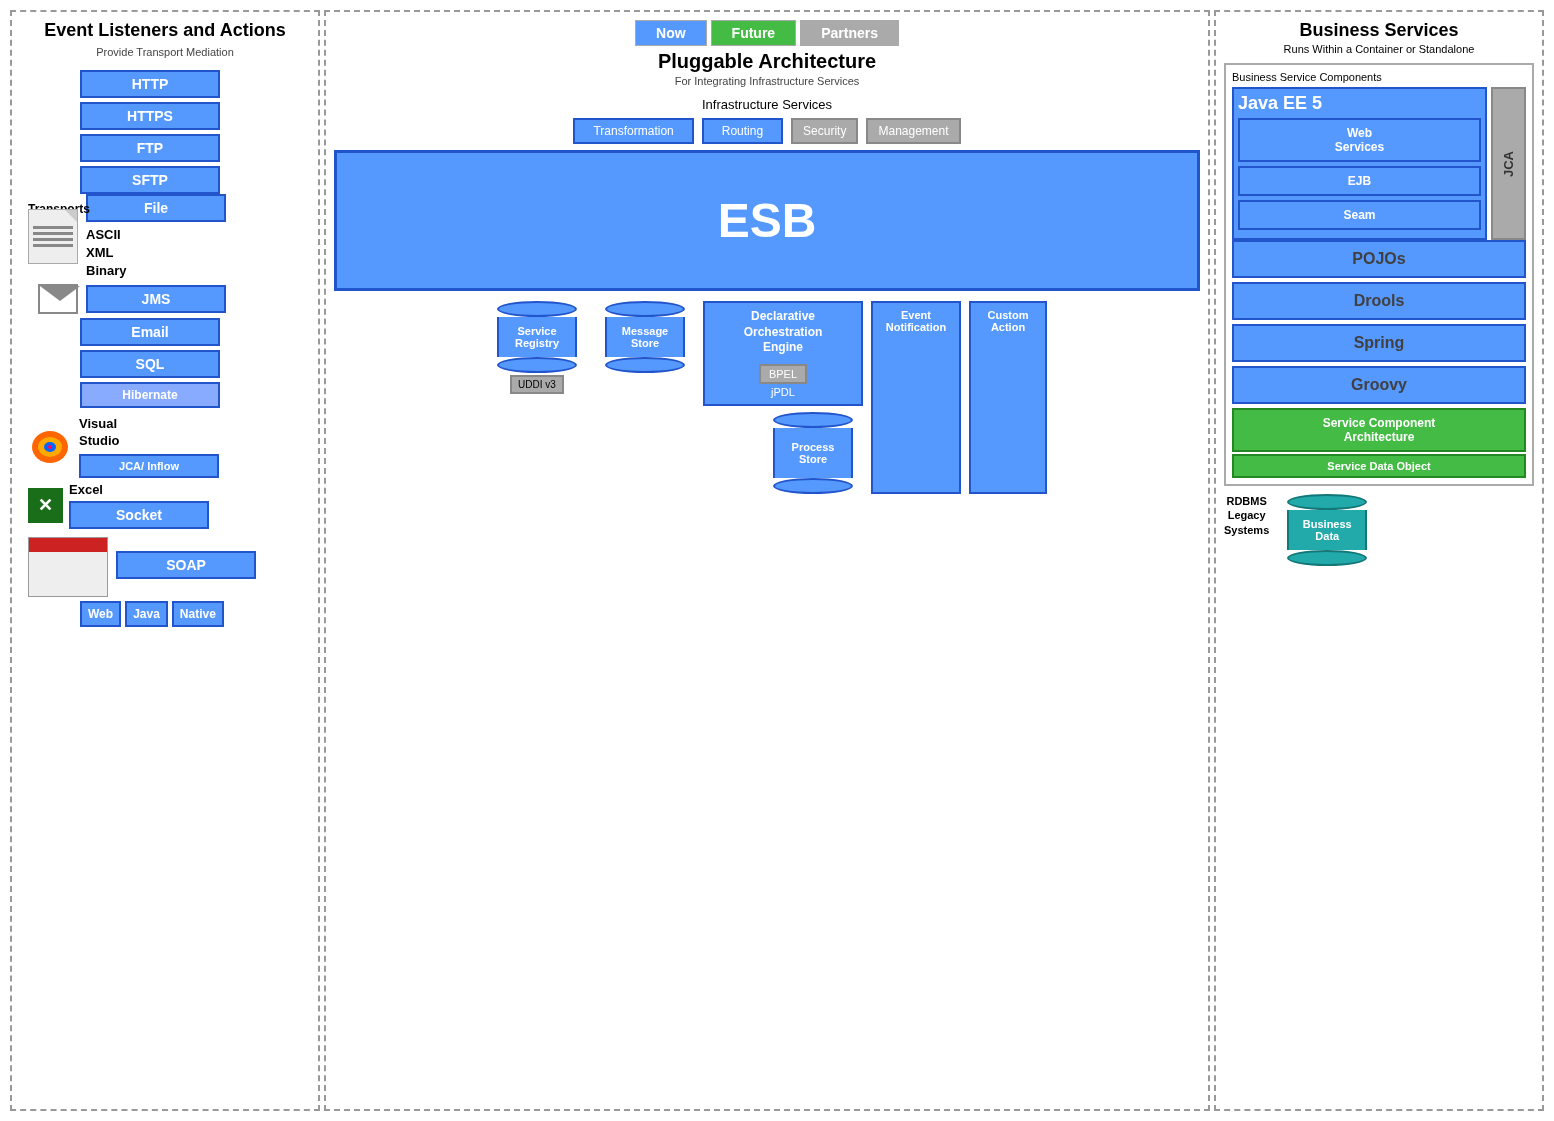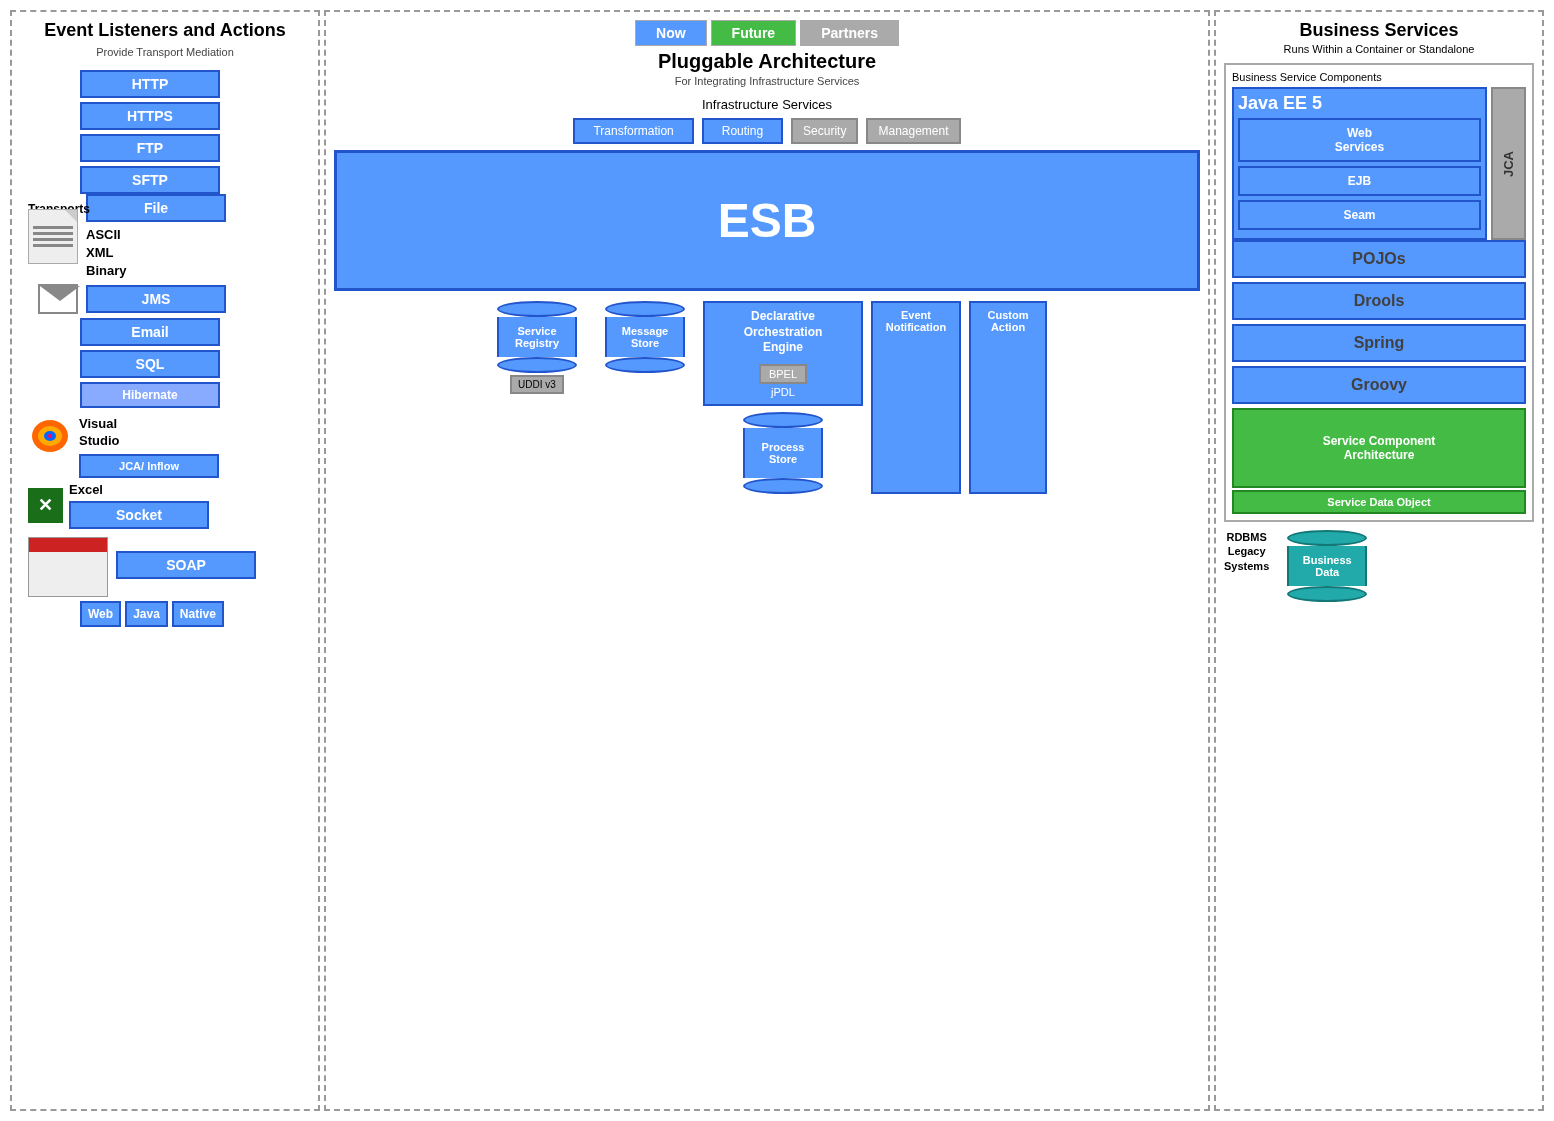--- a/index.html
+++ b/index.html
@@ -136,20 +136,21 @@
       content: '';
       position: absolute;
       top: 0; left: 0; right: 0;
       border-left: 20px solid transparent;
       border-right: 20px solid transparent;
       border-top: 15px solid #888;
     }
 
     .visual-studio-section {
       display: flex;
+      align-items: center;
       margin-top: 8px;
       gap: 6px;
     }
 
     .vs-logo {
       width: 45px;
       height: 40px;
       flex-shrink: 0;
       margin-left: 8px;
     }
@@ -497,21 +498,21 @@
       width: 100%;
     }
 
     .sca-box {
       background: #44bb44;
       border: 2px solid #228822;
       color: white;
       font-size: 12px;
       font-weight: bold;
       text-align: center;
-      padding: 24px 4px;
+      padding: 6px 4px;
       margin-top: 4px;
     }
 
     .sdo-box {
       background: #44bb44;
       border: 2px solid #228822;
       color: white;
       font-size: 11px;
       font-weight: bold;
       text-align: center;
@@ -535,21 +536,21 @@
     .cylinder-teal .cylinder-top,
     .cylinder-teal .cylinder-body,
     .cylinder-teal .cylinder-bottom {
       background: #22aaaa;
       border-color: #117777;
     }
 
     .orch-wrapper {
       display: flex;
       flex-direction: column;
-      align-items: center;
+      align-items: flex-end;
     }
   </style>
 </head>
 <body>
 
 <div class="main-container">
 
   <div class="left-panel">
     <div class="left-panel-title">Event Listeners and Actions</div>
     <div class="left-panel-subtitle">Provide Transport Mediation</div>

